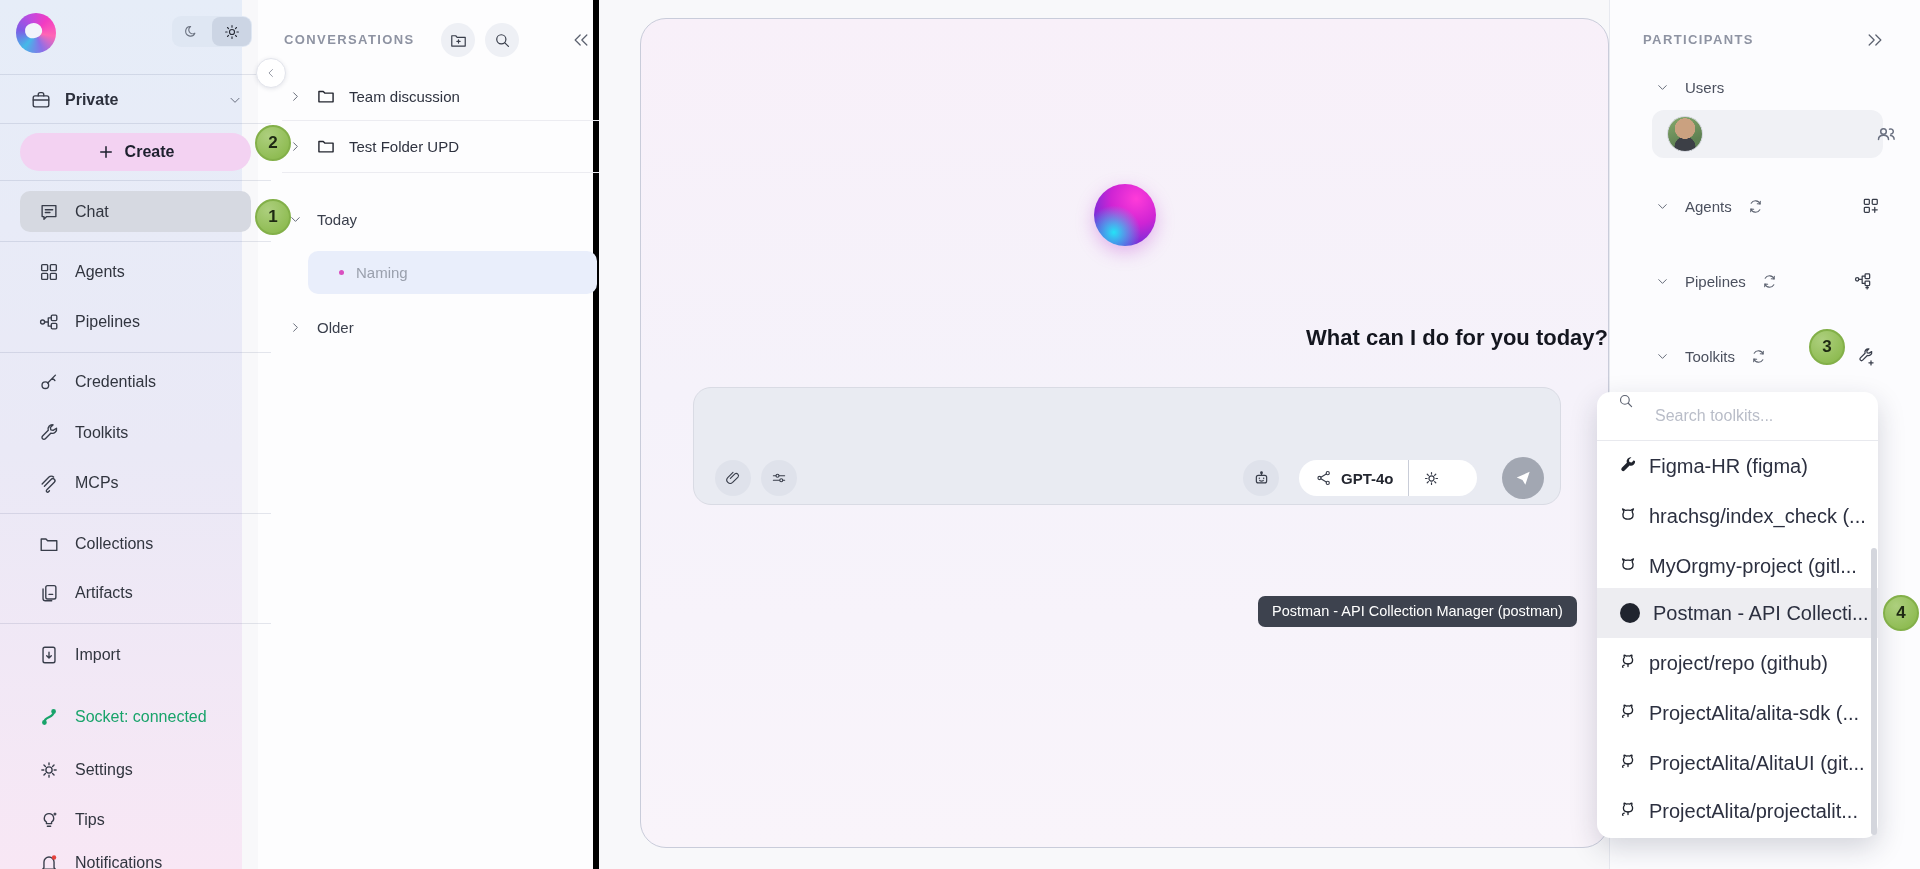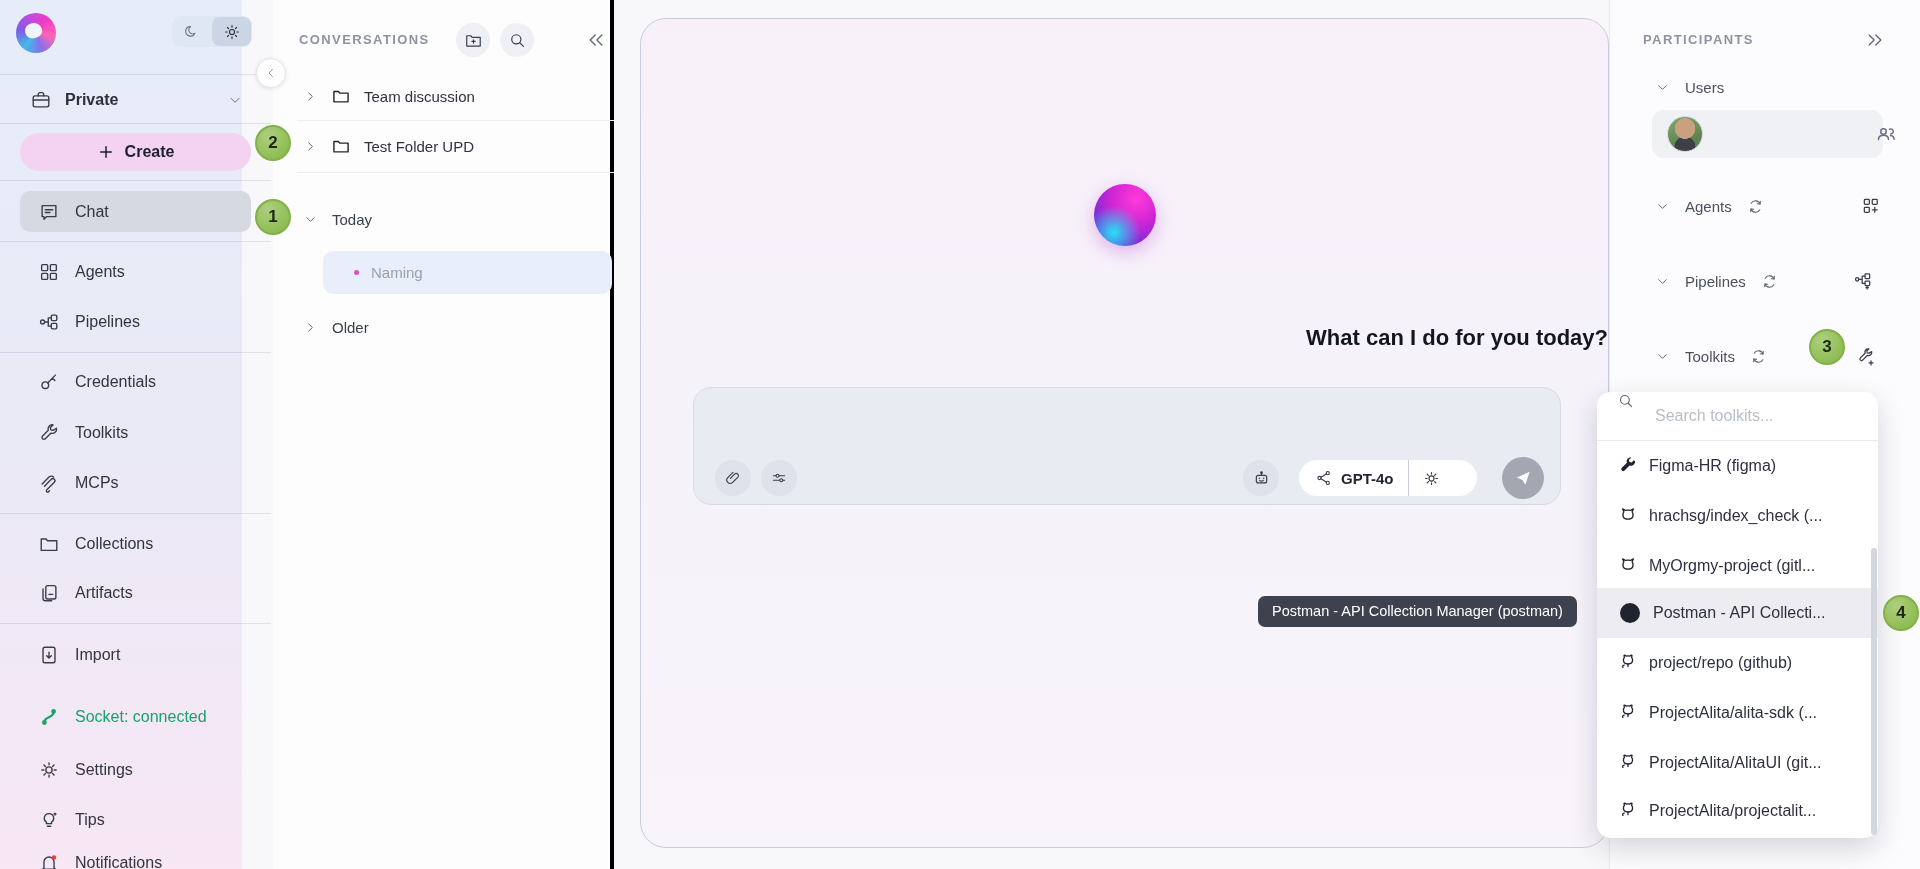--- a/index.html
+++ b/index.html
@@ -32,22 +32,22 @@
   .side-item.active { background:#d6d9e1; }
   .side-item .lbl { font-weight:500; }
   .side-item.socket { color:#18a36a; }
 
   
   .collapse-circle { position:absolute; left:256px; top:58px; width:30px; height:30px; border-radius:50%;
     background:#fff; border:1px solid #e3e5ec; box-shadow:0 1px 4px rgba(40,50,80,.12);
     display:flex; align-items:center; justify-content:center; z-index:20; cursor:pointer; }
 
   
-  .convos { position:absolute; left:273px; top:0; width:341px; height:869px; background:#fdfdfe;
-    border-right:4px solid #000000; z-index:1; }
+  .convos { position:absolute; left:258px; top:0; width:341px; height:869px; background:#fdfdfe;
+    border-right:6px solid #000000; z-index:1; }
   .panel-header { font-size:13px; font-weight:bold; letter-spacing:1.4px; color:#8e93a2; }
   .circle-btn { width:34px; height:34px; border-radius:50%; background:#eef0f5; border:none;
     display:flex; align-items:center; justify-content:center; cursor:pointer; }
   .tree-row { position:absolute; display:flex; align-items:center; font-size:15px; color:#2e323f; cursor:pointer; }
   .conv-divider { position:absolute; left:24px; width:317px; height:1px; background:#ececf1; }
   .naming-row { position:absolute; left:50px; top:251px; width:289px; height:43px; border-radius:10px;
     background:#e9eefb; display:flex; align-items:center; padding-left:31px; gap:12px; cursor:pointer; }
   .naming-dot { width:5px; height:5px; border-radius:50%; background:#d94fc0; }
   .naming-label { font-size:15px; color:#9aa0ad; }
 
@@ -89,21 +89,21 @@
 
   
   .toolkit-dd { position:absolute; left:1597px; top:392px; width:281px; height:446px; background:#fff;
     border-radius:14px; box-shadow:0 10px 28px rgba(30,35,60,.18); z-index:50; }
   .dd-search { position:absolute; left:0; top:0; width:281px; height:49px; border-bottom:1px solid #e8e9ee;
     display:flex; padding-left:20px; gap:20px; }
   .dd-search input { border:none; outline:none; font-size:16px; width:200px; color:#2f3340;
     font-family:inherit; background:transparent; }
   .dd-search input::placeholder { color:#b9bdc8; }
   .dd-item { position:absolute; left:0; width:281px; height:50px; display:flex; align-items:center;
-    padding-left:21px; gap:11px; font-size:16px; color:#2c3040; cursor:pointer; white-space:nowrap; }
+    padding-left:21px; gap:11px; font-size:20px; color:#2c3040; cursor:pointer; white-space:nowrap; }
   .dd-item .t { overflow:hidden; width:215px; }
   .dd-item.hl { background:#ededf1; }
   .dd-scrollbar { position:absolute; left:274px; top:156px; width:6px; height:287px; border-radius:3px;
     background:#d4d6dd; cursor:grab; }
 
   
   .tooltip { position:absolute; left:1258px; top:596px; height:31px; line-height:31px; padding:0 14px;
     background:#3d424e; color:#fff; font-size:14.5px; border-radius:7px; white-space:nowrap; z-index:55; }
   .badge { position:absolute; width:36px; height:36px; border-radius:50%;
     background:radial-gradient(circle at 35% 28%, #adcf7e, #8fbc53 75%); border:2px solid #83b049;

